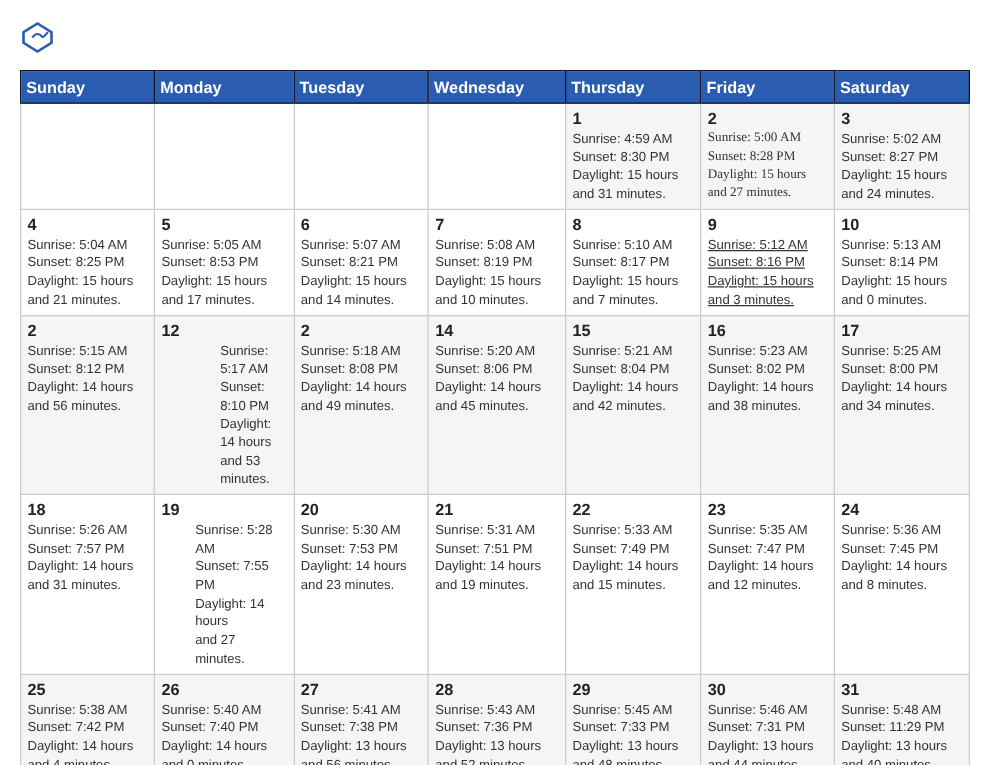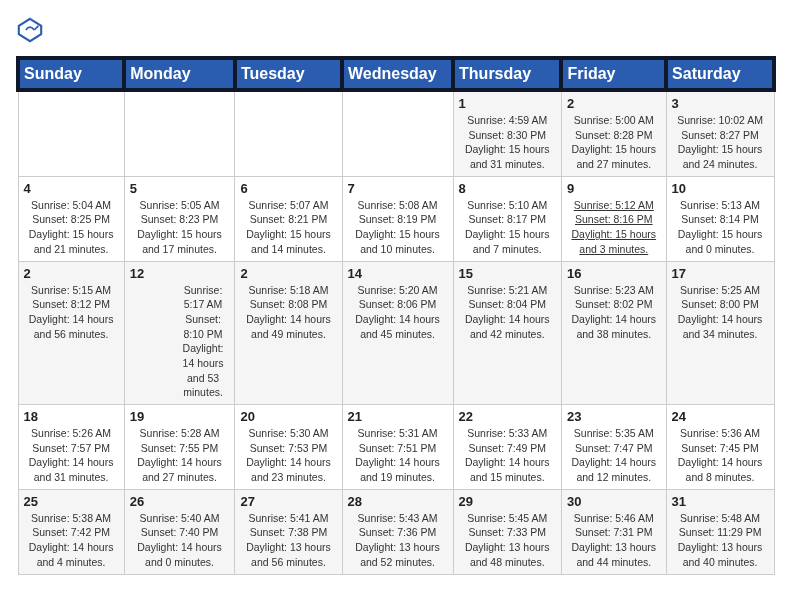--- a/index.html
+++ b/index.html
@@ -57,23 +57,23 @@
     .calendar {
       width: 100%;
       border-collapse: collapse;
       font-size: 11px;
     }
     .calendar th {
       background: #2a5db0;
       color: #fff;
       padding: 5px 4px;
       text-align: left;
-      font-size: 16px;
+      font-size: 13px;
       font-weight: bold;
-      border: 4px solid #0f172a;
+      border: 1px solid #0f172a;
     }
     .calendar td {
       border: 1px solid #ccc;
       vertical-align: top;
       padding: 4px 5px;
       width: 113px;
       min-height: 80px;
       background: #fff;
     }
     .calendar tr:nth-child(odd) td {
@@ -86,21 +86,20 @@
       font-size: 13px;
       font-weight: bold;
       color: #222;
       display: block;
       margin-bottom: 2px;
     }
     .day-info {
       color: #333;
       font-size: 10.5px;
       line-height: 1.4;
-      text-align: center;
     }
     .empty-cell {
       background: #fff !important;
     }
   </style>
 </head>
 <body>
 
 <div class="header">
   <div class="logo">
@@ -140,45 +139,45 @@
         <td class="empty-cell"></td>
         <td>
           <span class="day-num">1</span>
           <div class="day-info" style="white-space: pre-line;">Sunrise: 4:59 AM
 Sunset: 8:30 PM
 Daylight: 15 hours
 and 31 minutes.</div>
         </td>
         <td>
           <span class="day-num">2</span>
-          <div class="day-info" style="white-space: pre-line;">Sunrise: 5:00 AM
+          <div class="day-info" style="white-space: pre-line; font-family: Liberation Serif, serif;">Sunrise: 5:00 AM
 Sunset: 8:28 PM
 Daylight: 15 hours
 and 27 minutes.</div>
         </td>
         <td>
           <span class="day-num">3</span>
-          <div class="day-info" style="white-space: pre-line;">Sunrise: 10:02 AM
+          <div class="day-info" style="white-space: pre-line;">Sunrise: 5:02 AM
 Sunset: 8:27 PM
 Daylight: 15 hours
 and 24 minutes.</div>
         </td>
       </tr>
       <tr>
         <td>
           <span class="day-num">4</span>
           <div class="day-info" style="white-space: pre-line;">Sunrise: 5:04 AM
 Sunset: 8:25 PM
 Daylight: 15 hours
 and 21 minutes.</div>
         </td>
         <td>
           <span class="day-num">5</span>
           <div class="day-info" style="white-space: pre-line;">Sunrise: 5:05 AM
-Sunset: 8:23 PM
+Sunset: 8:53 PM
 Daylight: 15 hours
 and 17 minutes.</div>
         </td>
         <td>
           <span class="day-num">6</span>
           <div class="day-info" style="white-space: pre-line;">Sunrise: 5:07 AM
 Sunset: 8:21 PM
 Daylight: 15 hours
 and 14 minutes.</div>
         </td>
@@ -265,21 +264,21 @@
       <tr>
         <td>
           <span class="day-num">18</span>
           <div class="day-info" style="white-space: pre-line;">Sunrise: 5:26 AM
 Sunset: 7:57 PM
 Daylight: 14 hours
 and 31 minutes.</div>
         </td>
         <td>
           <span class="day-num">19</span>
-          <div class="day-info" style="white-space: pre-line;">Sunrise: 5:28 AM
+          <div class="day-info" style="white-space: pre-line; margin-left: 27px;">Sunrise: 5:28 AM
 Sunset: 7:55 PM
 Daylight: 14 hours
 and 27 minutes.</div>
         </td>
         <td>
           <span class="day-num">20</span>
           <div class="day-info" style="white-space: pre-line;">Sunrise: 5:30 AM
 Sunset: 7:53 PM
 Daylight: 14 hours
 and 23 minutes.</div>

